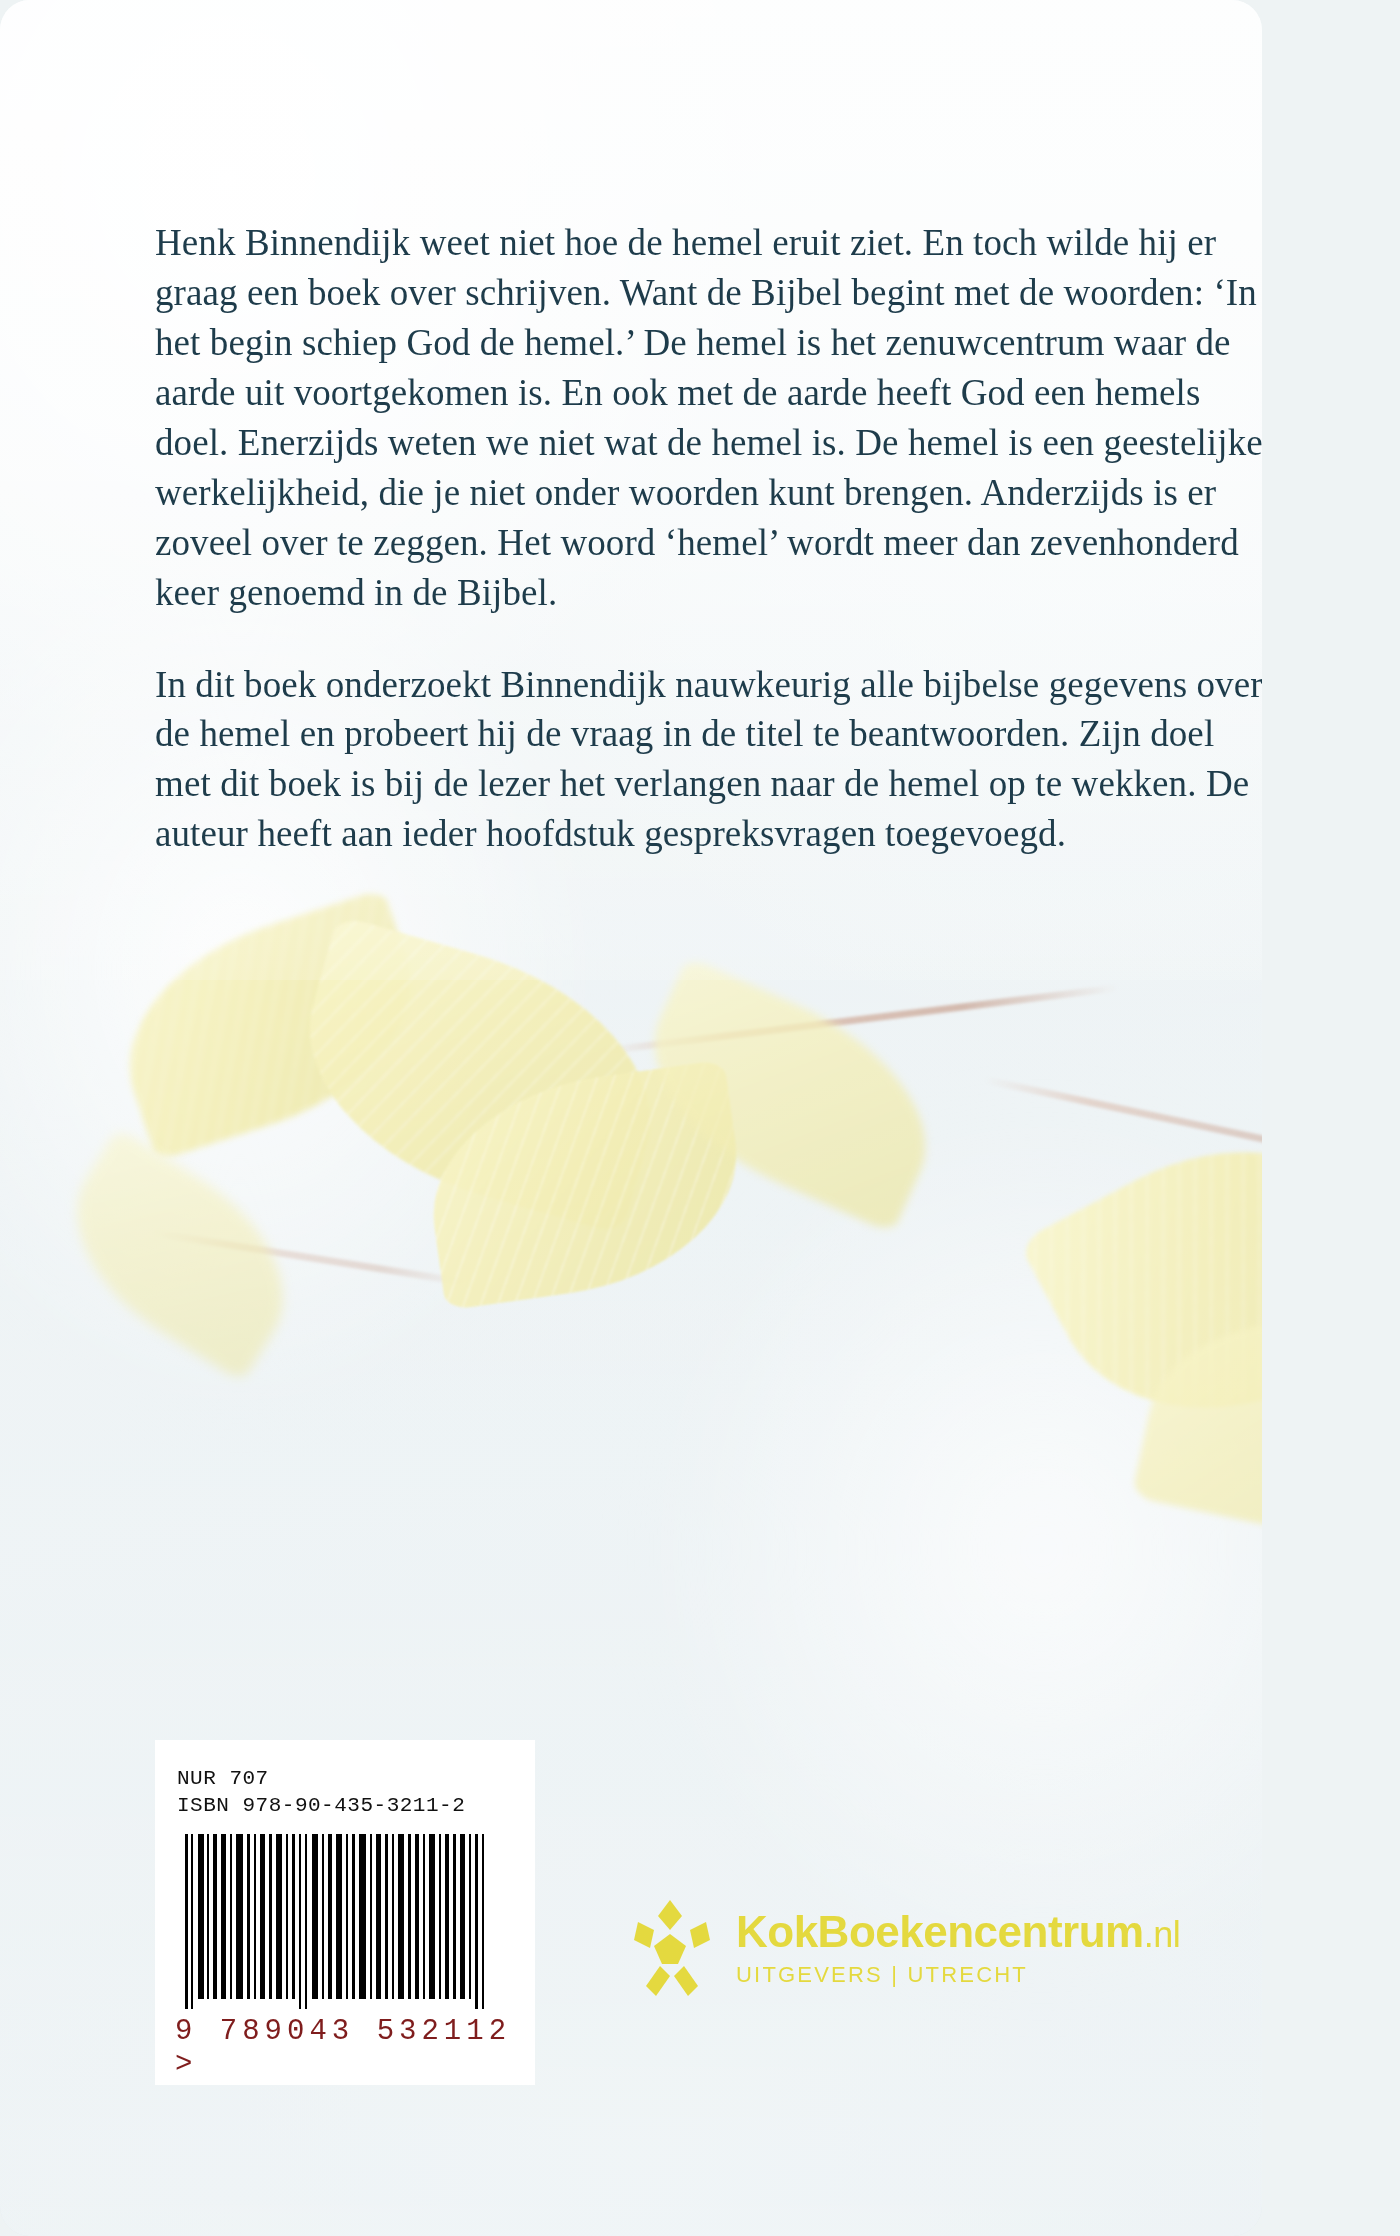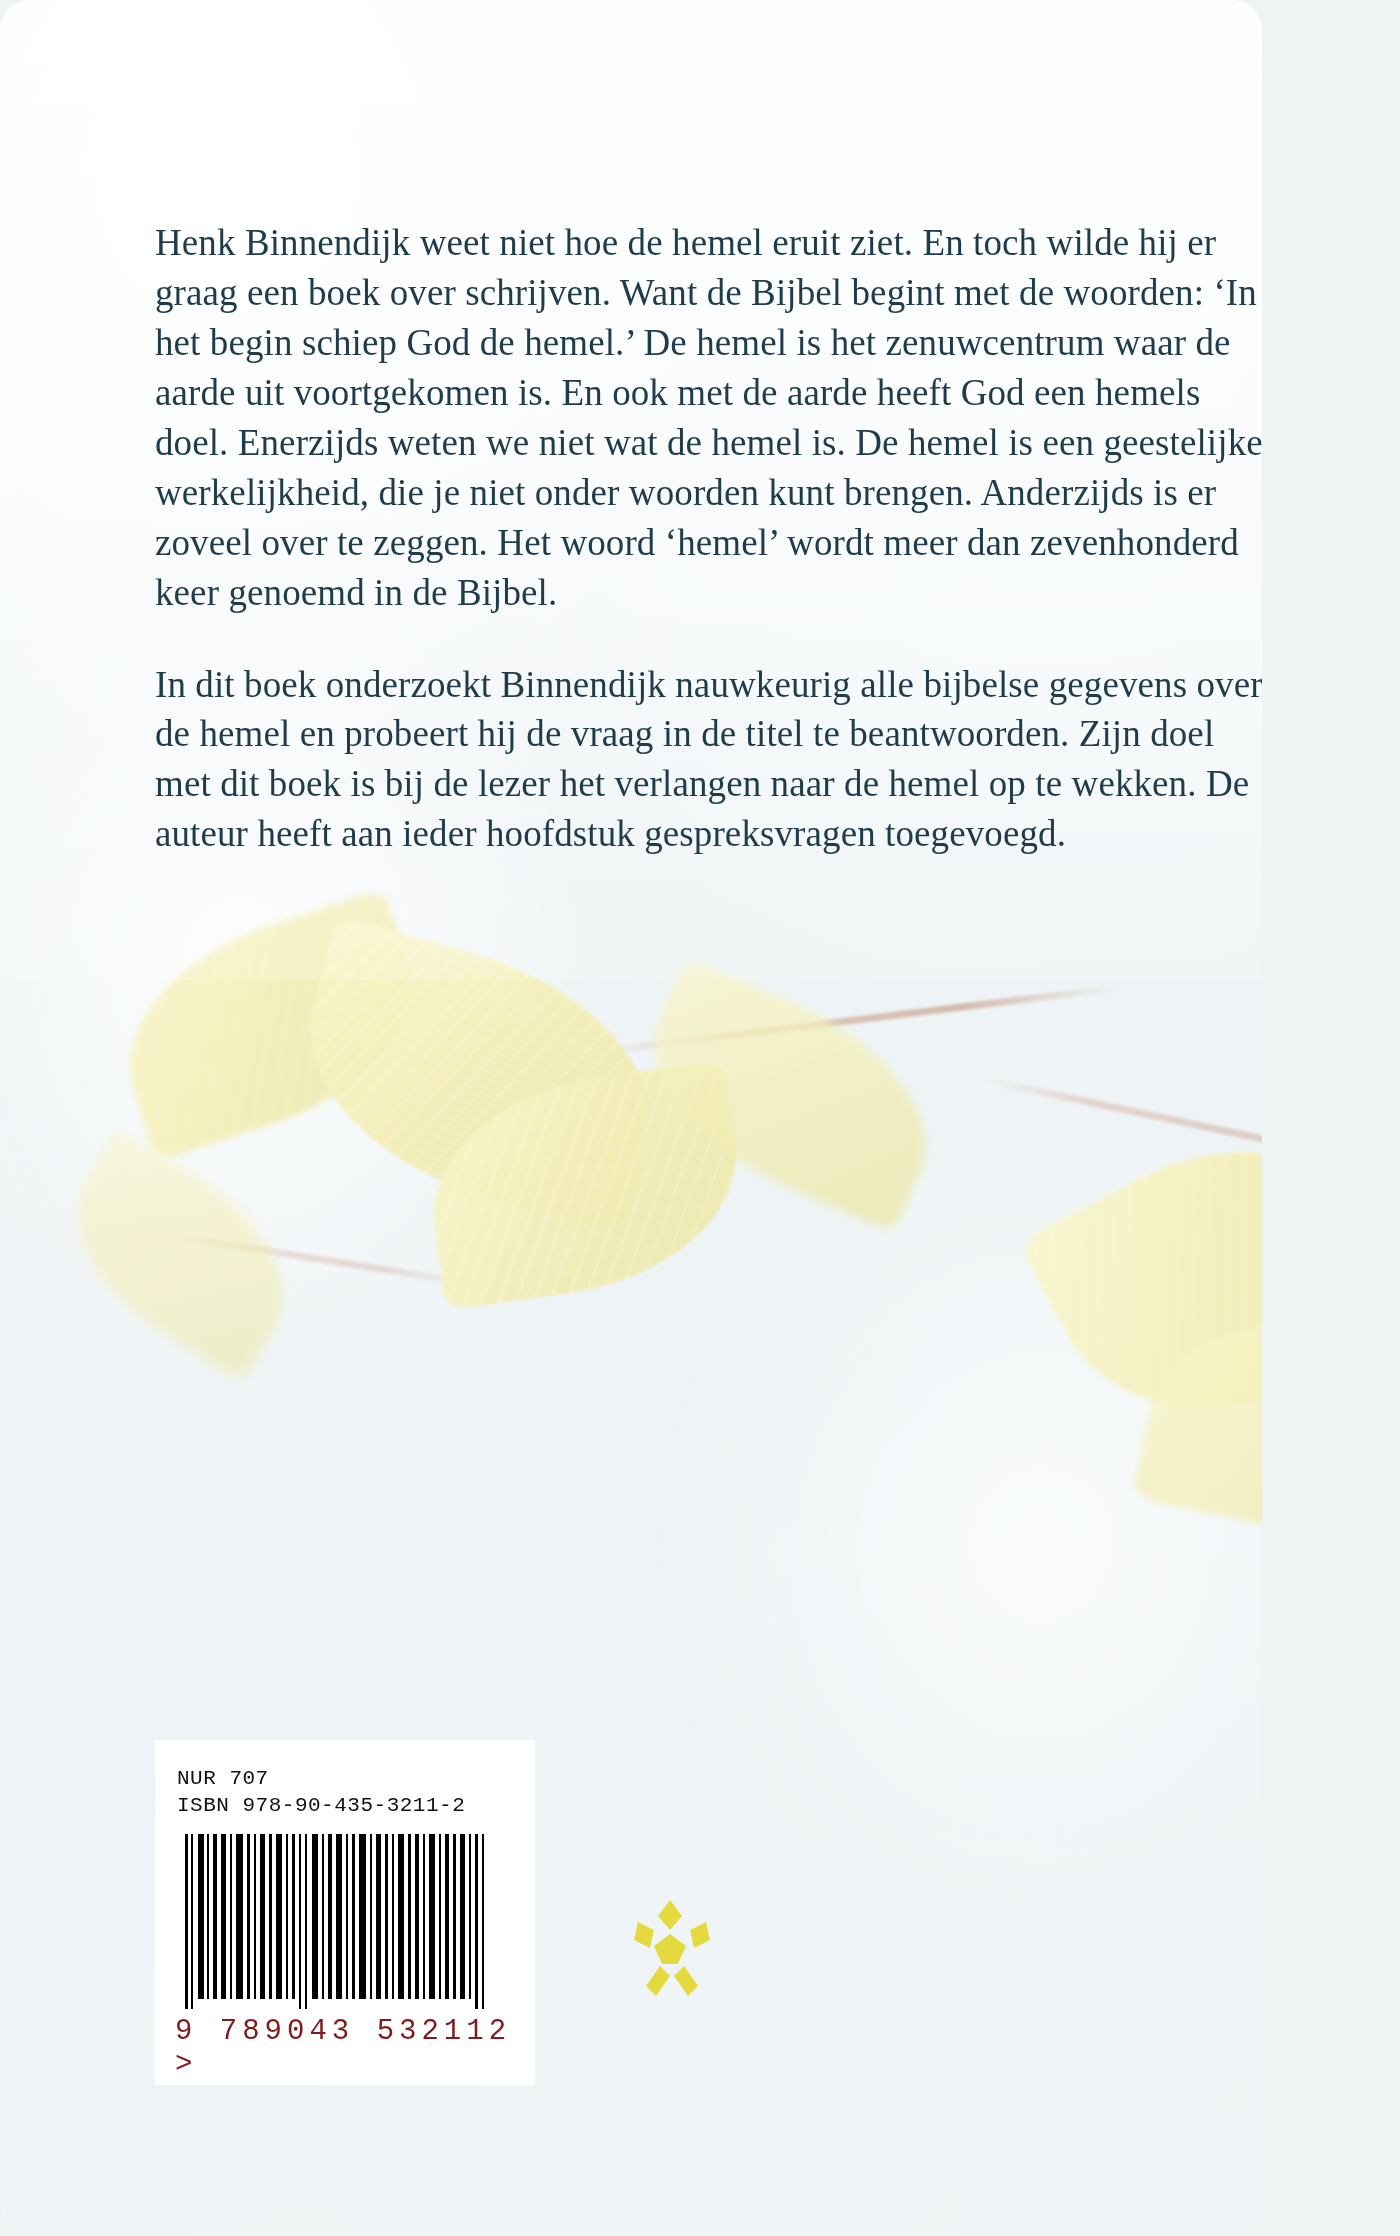--- a/index.html
+++ b/index.html
@@ -276,15 +276,19 @@
     <svg class="publisher-mark" viewBox="0 0 84 96">
       <g fill="#e4d93f">
         <path d="M40 0 L52 16 L40 30 L28 16 Z"></path>
         <path d="M8 22 L24 30 L20 48 L4 40 Z"></path>
         <path d="M76 22 L80 40 L64 48 L60 30 Z"></path>
         <path d="M40 34 L56 46 L48 64 L32 64 L24 46 Z"></path>
         <path d="M30 66 L40 76 L26 96 L16 86 Z"></path>
         <path d="M54 66 L68 86 L58 96 L44 76 Z"></path>
       </g>
     </svg>
+    <div class="publisher-text">
+      <div class="publisher-name"><span>KokBoekencentrum</span><span class="tld">.nl</span></div>
+      <div class="publisher-sub">UITGEVERS | UTRECHT</div>
+    </div>
   </div>
 
 </div>
 
 </body></html>

